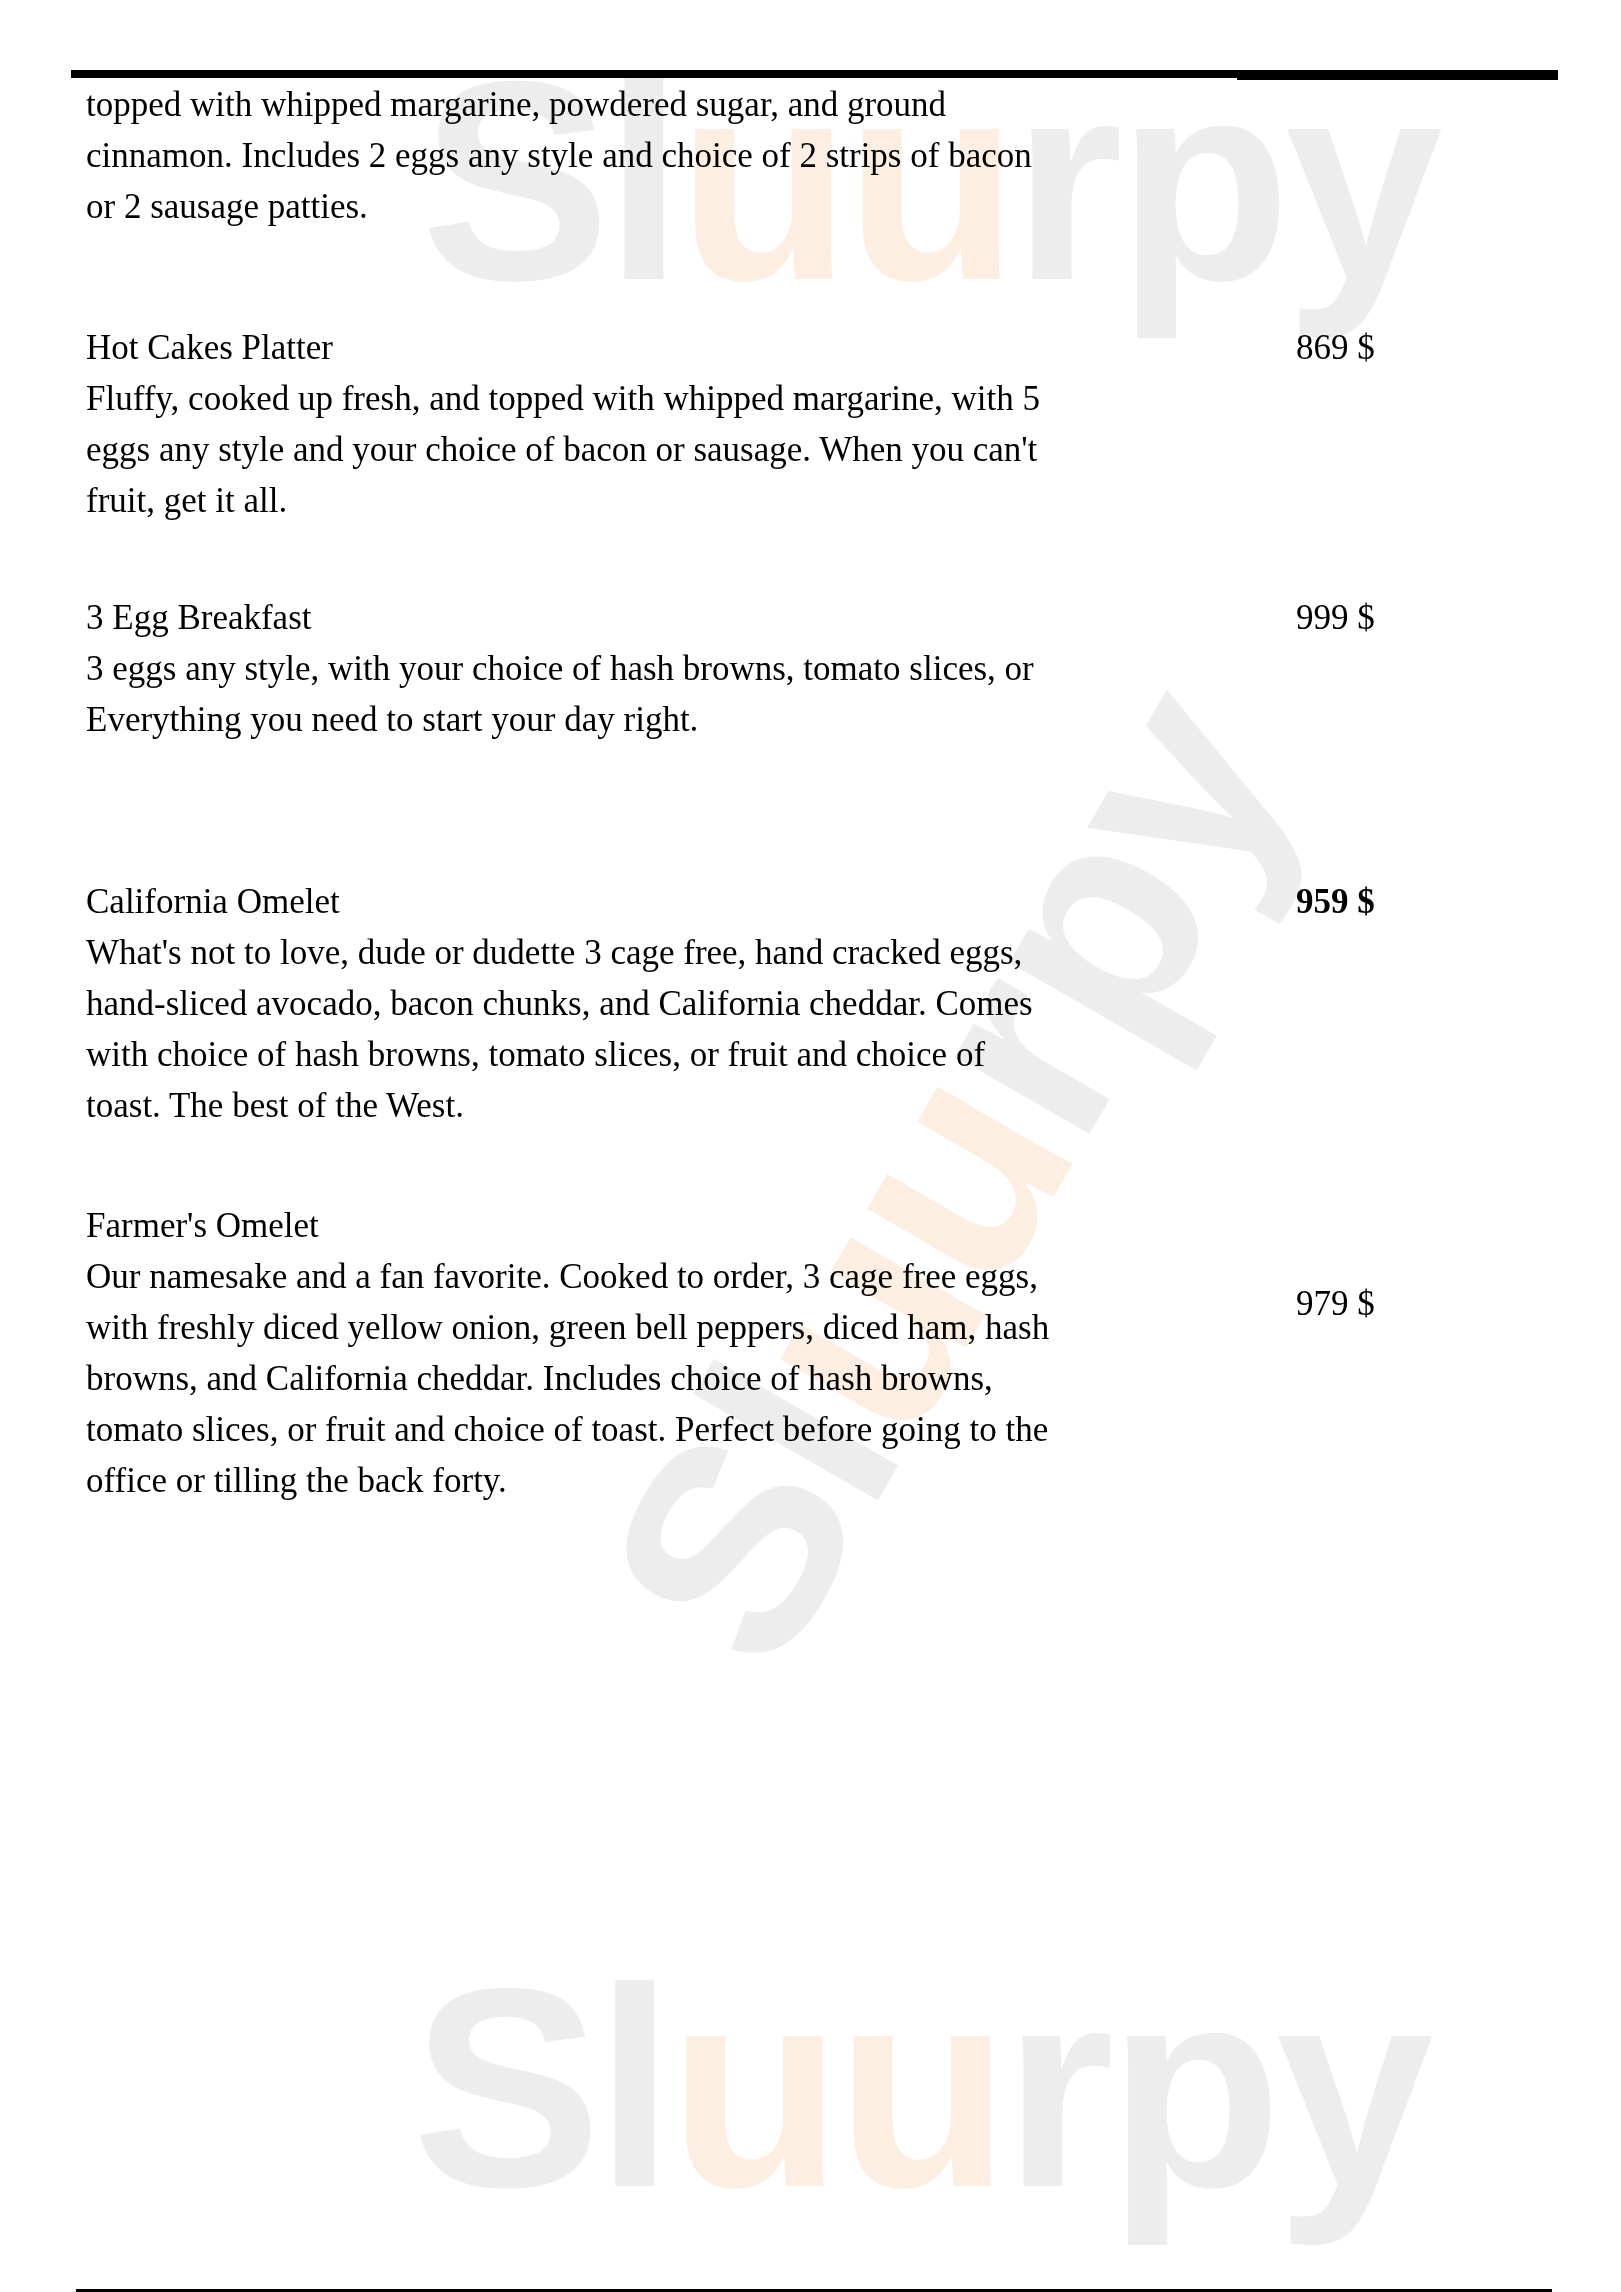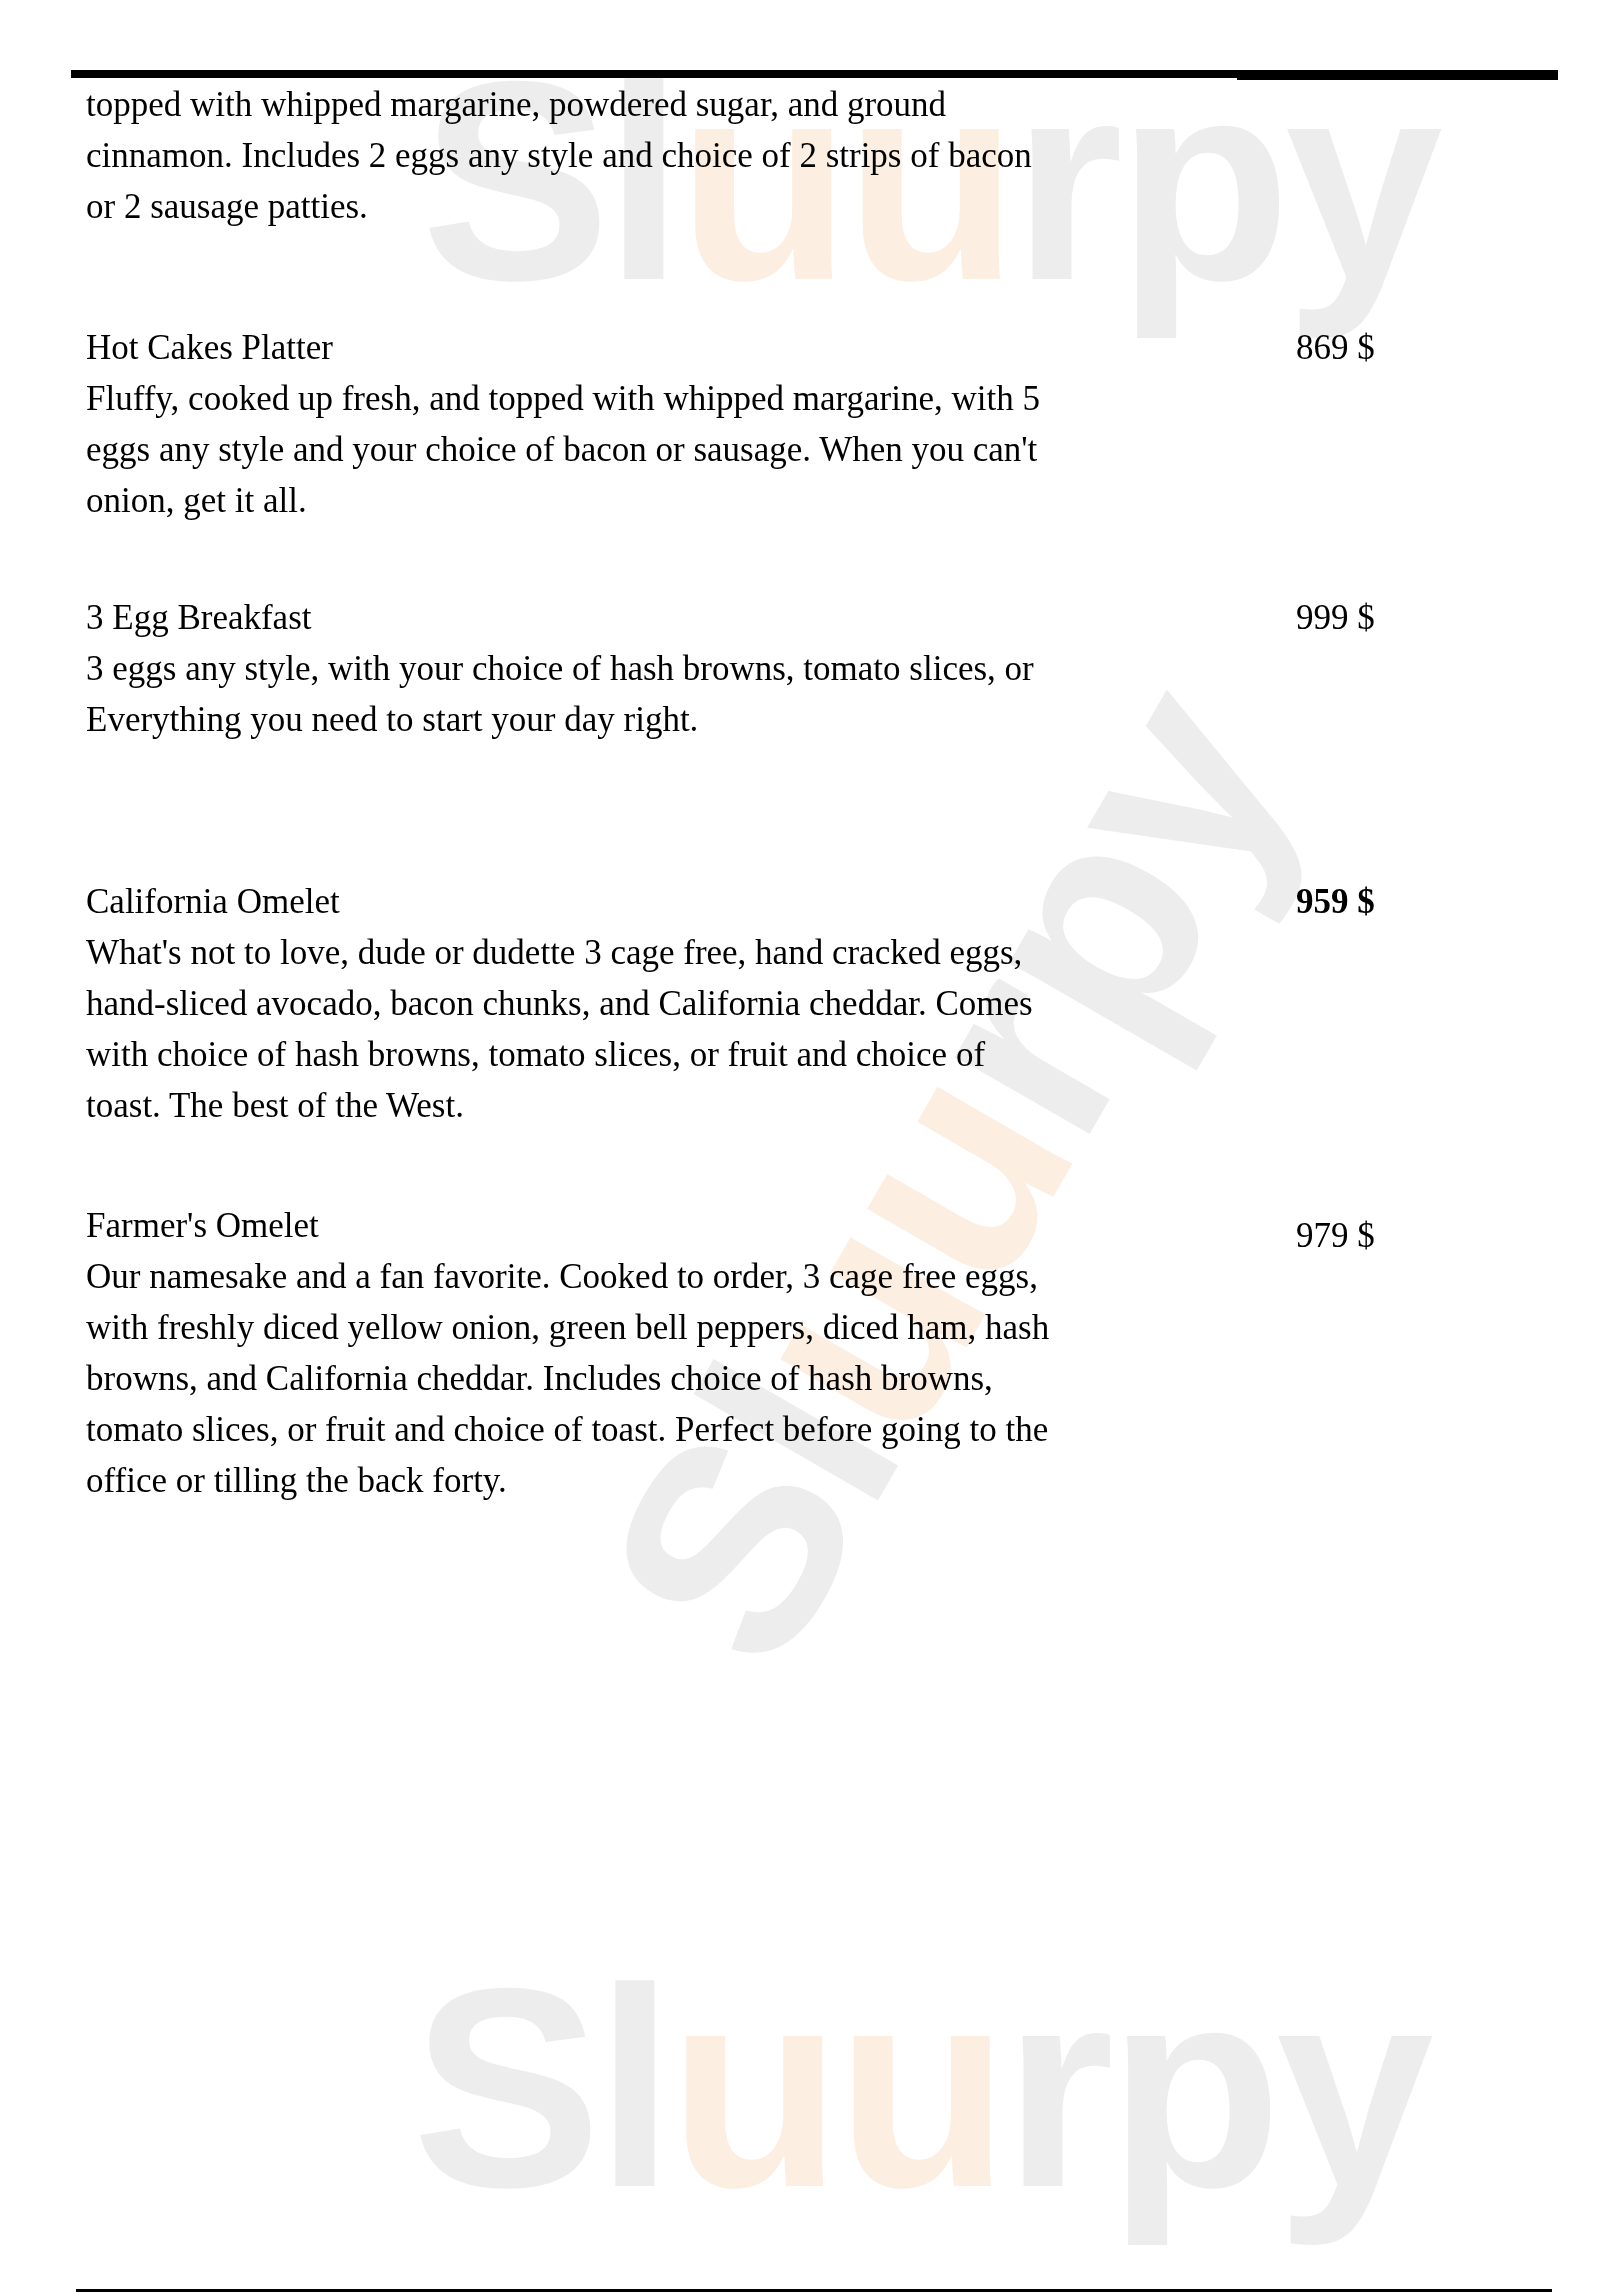--- a/index.html
+++ b/index.html
@@ -49,21 +49,21 @@
 <div class="item" style="top:79px;">
   <div class="line">topped with whipped margarine, powdered sugar, and ground</div>
   <div class="line">cinnamon. Includes 2 eggs any style and choice of 2 strips of bacon</div>
   <div class="line">or 2 sausage patties.</div>
 </div>
 
 <div class="item" style="top:310px;margin-top:12px;">
   <div class="line">Hot Cakes Platter</div>
   <div class="line">Fluffy, cooked up fresh, and topped with whipped margarine, with 5</div>
   <div class="line">eggs any style and your choice of bacon or sausage. When you can't</div>
-  <div class="line">onion, get it all.</div>
+  <div class="line">fruit, get it all.</div>
 </div>
 <div class="price" style="top:322px;text-align:right;">869 $</div>
 
 <div class="item" style="top:592px;">
   <div class="line">3 Egg Breakfast</div>
   <div class="line">3 eggs any style, with your choice of hash browns, tomato slices, or</div>
   <div class="line">Everything you need to start your day right.</div>
 </div>
 <div class="price" style="top:592px;">999 $</div>
 
@@ -77,14 +77,14 @@
 <div class="price" style="top:876px;font-weight:bold;">959 $</div>
 
 <div class="item" style="top:1200px;">
   <div class="line">Farmer's Omelet</div>
   <div class="line">Our namesake and a fan favorite. Cooked to order, 3 cage free eggs,</div>
   <div class="line">with freshly diced yellow onion, green bell peppers, diced ham, hash</div>
   <div class="line">browns, and California cheddar. Includes choice of hash browns,</div>
   <div class="line">tomato slices, or fruit and choice of toast. Perfect before going to the</div>
   <div class="line">office or tilling the back forty.</div>
 </div>
-<div class="price" style="top:1210px;text-align:right;">979 $</div>
+<div class="price" style="top:1278px;text-align:right;">979 $</div>
 
 
 </body></html>

